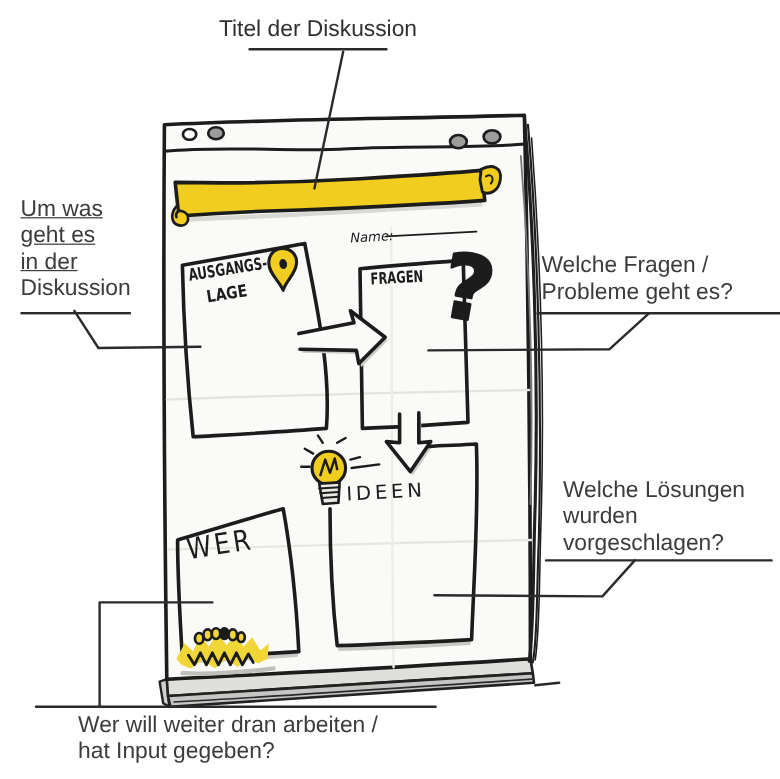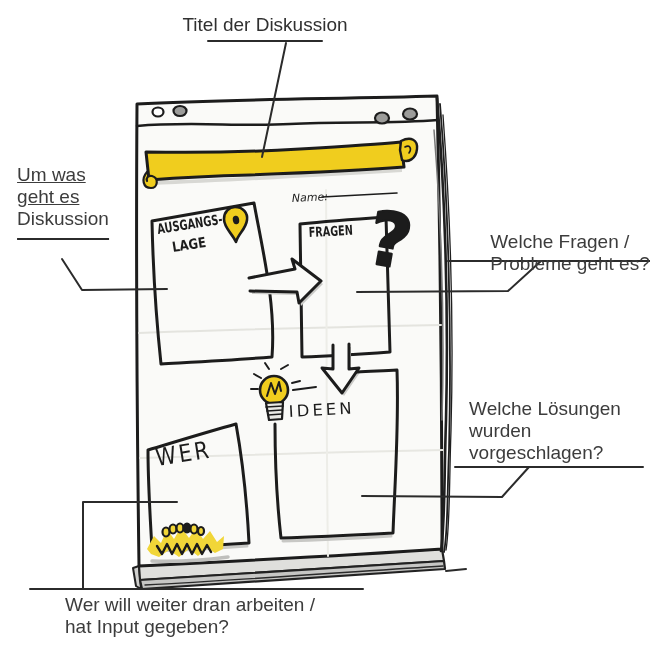--- a/index.html
+++ b/index.html
@@ -145,24 +145,25 @@
   </g>
 </svg>
 
 <div class="ann title" style="left:265px;top:14px;">
   <span>Titel der Diskussion</span>
 </div>
 
 <div class="ann" style="left:63px;top:164px;text-decoration:underline;">
   <div>Um was</div>
   <div>geht es</div>
+  <div>in der</div>
   <div><span class="u">Diskussion</span></div>
 </div>
 
-<div class="ann" style="left:570px;top:211px;margin-top:20px;">
+<div class="ann" style="left:531px;top:211px;">
   <div>Welche Fragen /</div>
   <div>Probleme geht es?</div>
 </div>
 
 <div class="ann" style="left:545px;top:398px;">
   <div>Welche Lösungen</div>
   <div>wurden</div>
   <div>vorgeschlagen?</div>
 </div>
 

